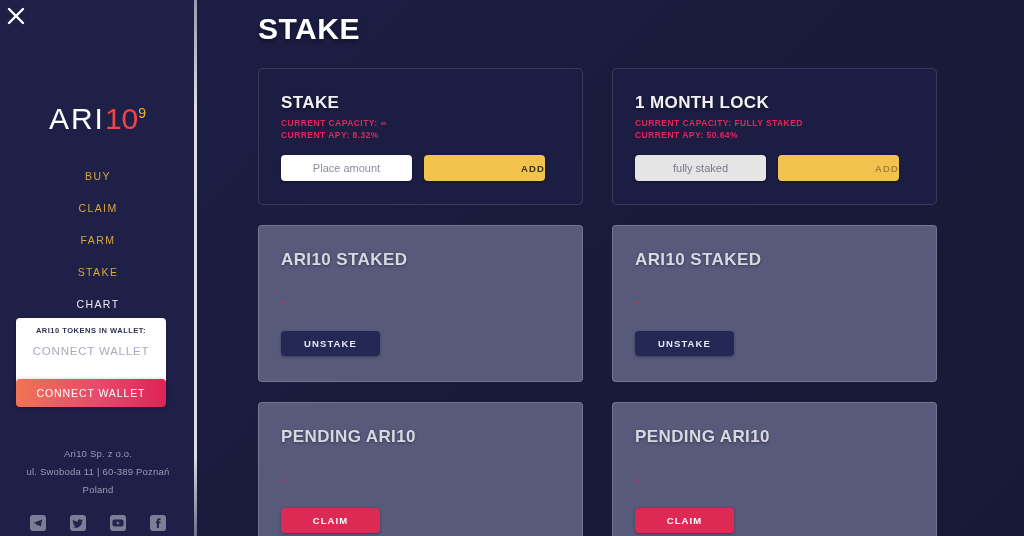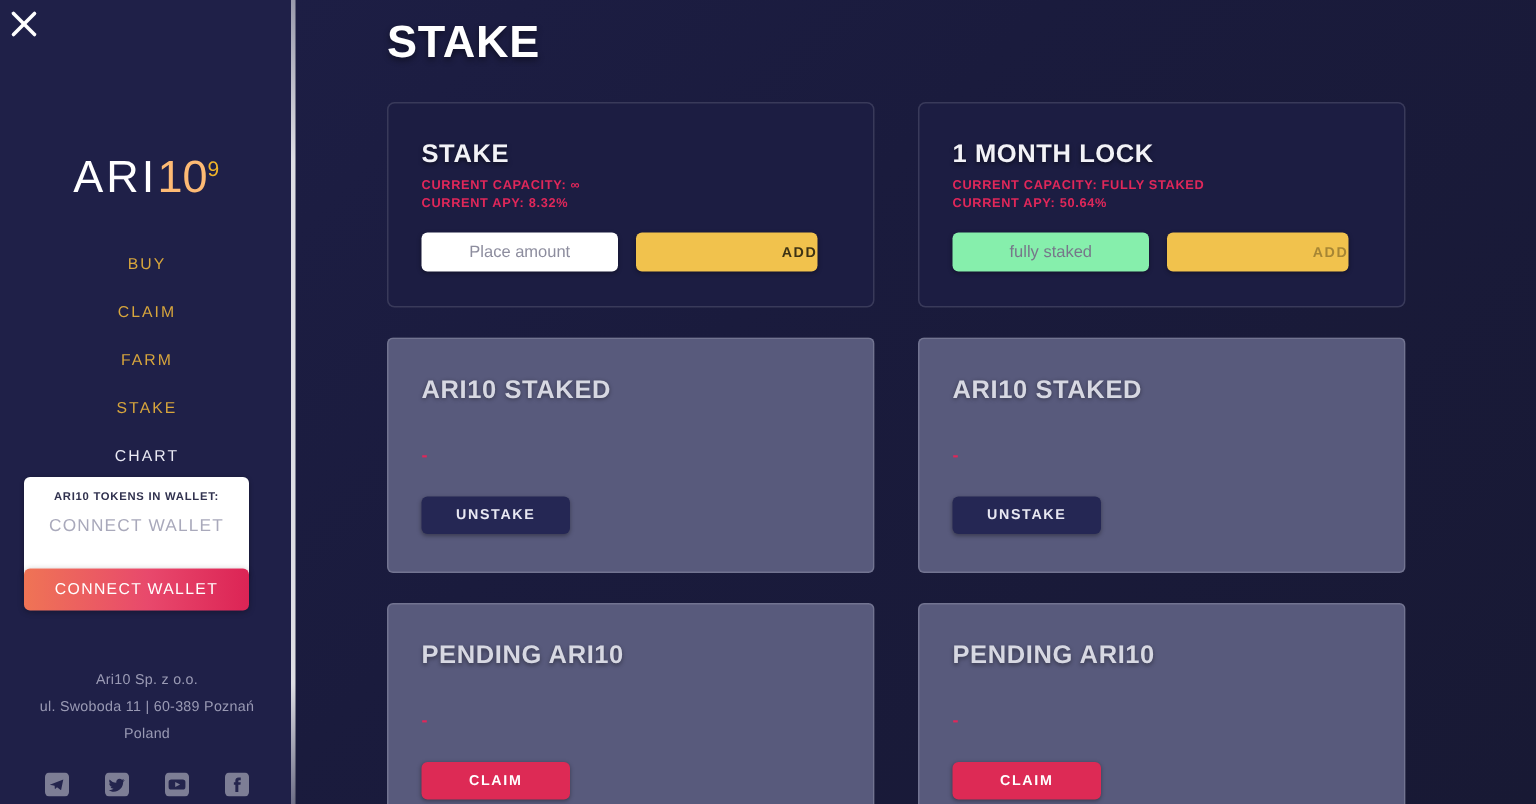--- a/index.html
+++ b/index.html
@@ -43,21 +43,21 @@
     left: 0; top: 104px;
     width: 196px;
     text-align: center;
     font-size: 30px;
     font-weight: 400;
     letter-spacing: 1px;
     line-height: 1;
     white-space: nowrap;
   }
   #logo .lg-ari { color: #ffffff; font-weight: 300; letter-spacing: 2px; }
-  #logo .lg-ten { color: #fdba74; font-weight: 300; letter-spacing: 0px; margin-top: 36px; }
+  #logo .lg-ten { color: #ef4444; font-weight: 300; letter-spacing: 0px; margin-top: 36px; }
   #logo .lg-sup {
     color: #f0b429; font-size: 14px; vertical-align: super;
     font-weight: 300;
   }
 
   #nav {
     position: absolute;
     left: 0; top: 160px;
     width: 231px;
   }
@@ -210,21 +210,21 @@
     padding: 0 12px;
     font-size: 11px;
     color: #3a3a4a;
     font-family: "Liberation Sans", sans-serif;
     outline: none;
     box-shadow: 0 1px 3px rgba(0,0,0,0.35);
     text-align: center;
   }
   .amount-input::placeholder { color: #8d8d9e; }
   .amount-input:disabled {
-    background: #86efac;
+    background: #e5e5e5;
     color: #70707f;
   }
   .amount-input:disabled::placeholder { color: #77778a; }
   .add-btn {
     width: 121px;
     height: 26px;
     border: none;
     border-radius: 4px;
     background: #f1c24d;
     color: #3d3214;

